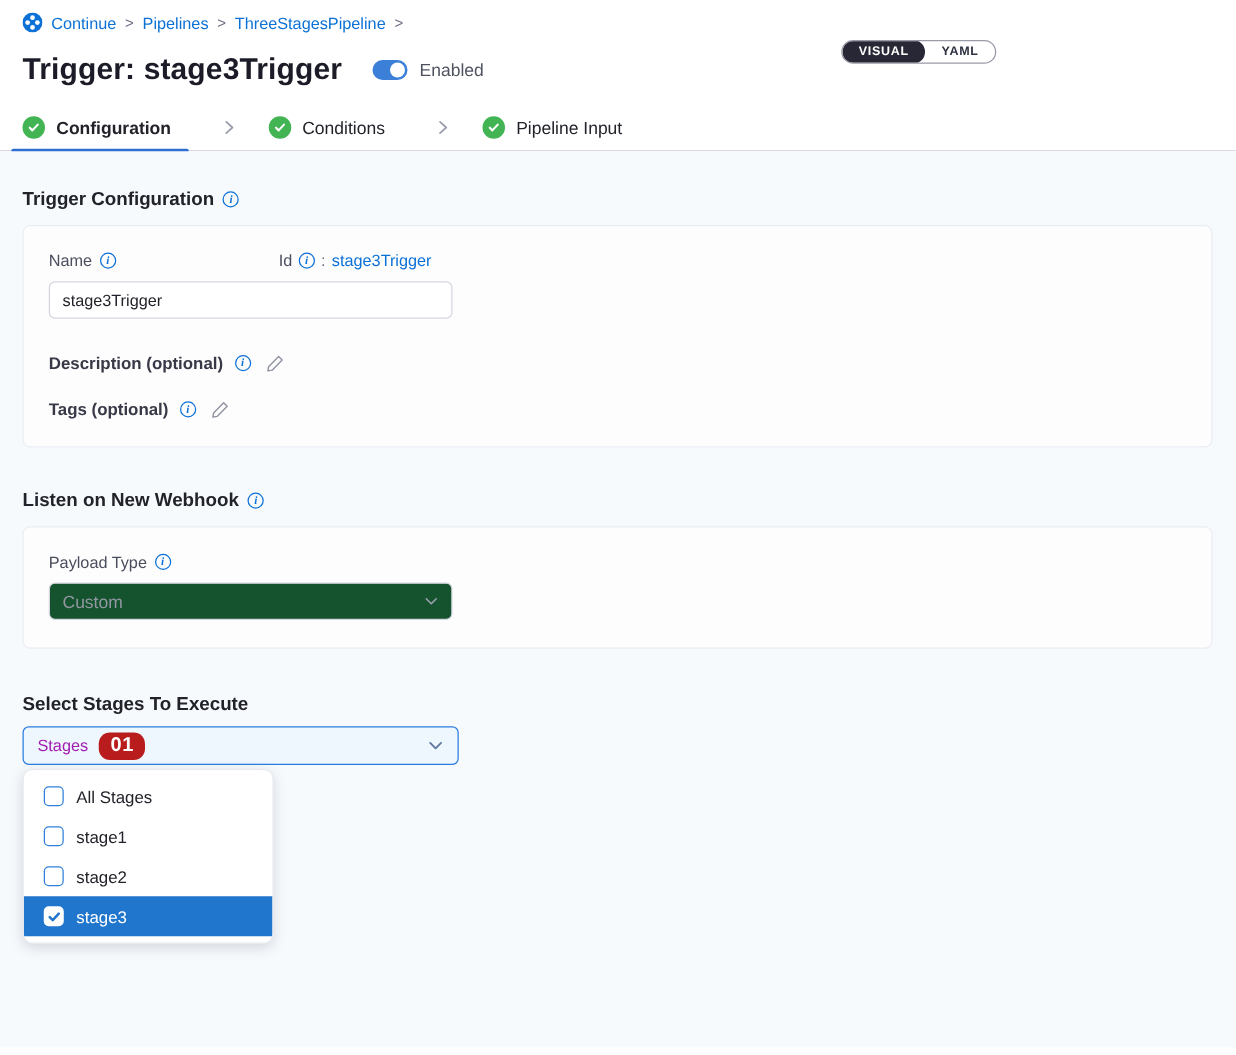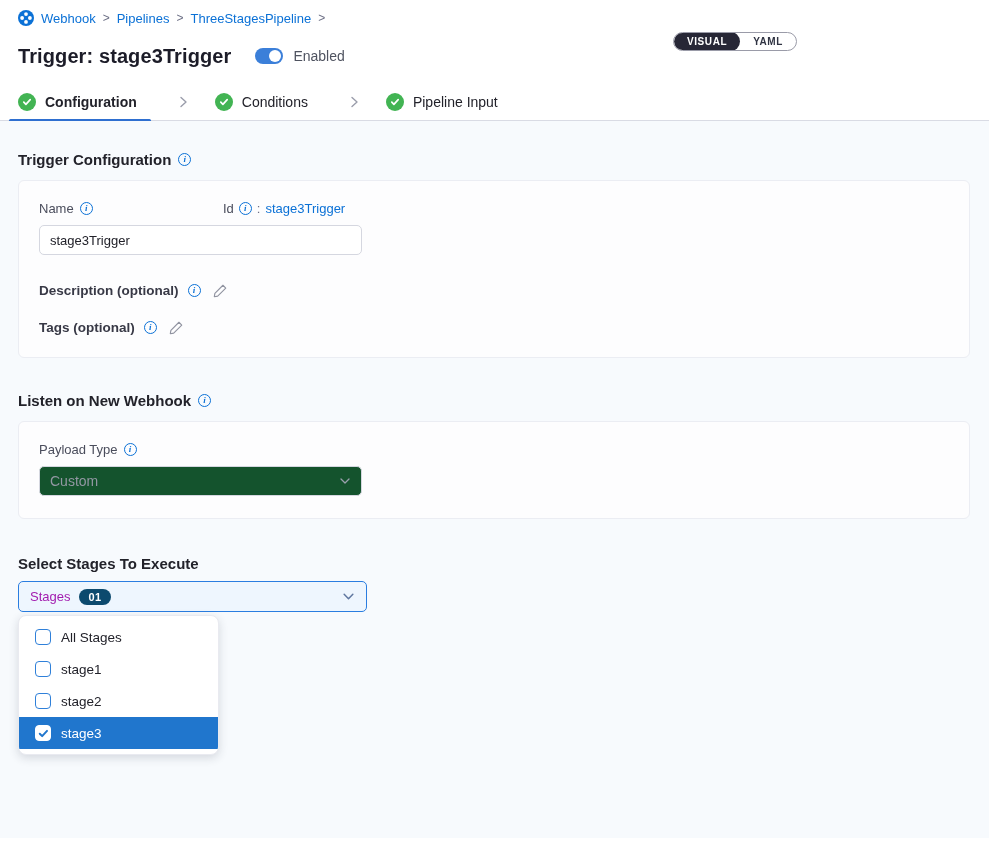--- a/index.html
+++ b/index.html
@@ -11,21 +11,21 @@
     position: relative;
     overflow: hidden;
   }
 
   
   .header { background:#fff; padding: 9px 18px 0 18px; position: relative; }
   .breadcrumb { display:flex; align-items:center; gap:7px; font-size:13px; height:18px; }
   .breadcrumb a { color:#0b71d6; text-decoration:none; cursor:pointer; }
   .crumb-sep { color:#6d7086; font-size:12px; }
   .title-row { display:flex; align-items:center; margin-top:15px; height:28px; }
-  .page-title { font-size:20px; font-weight:bold; color:#1c1c28; letter-spacing:0.1px; }
+  .page-title { font-size:24px; font-weight:bold; color:#1c1c28; letter-spacing:0.1px; }
 
   .toggle { width:28px; height:16px; border-radius:9px; background:#3b7fd9; position:relative; margin-left:24px; cursor:pointer; flex:none; }
   .toggle .knob { position:absolute; top:2px; right:2px; width:12px; height:12px; border-radius:50%; background:#fff; }
   .toggle-label { margin-left:10px; font-size:14px; color:#4f5360; }
 
   .view-switcher {
     position:absolute; top:32px; right:192px;
     display:flex; align-items:center;
     border:1px solid #9a9ba8; border-radius:11px; background:#fff;
     height:19px; overflow:hidden;
@@ -79,21 +79,21 @@
 
   .heading-webhook { margin-top:34px; }
   .heading-stages { margin-top:36px; }
 
   .stages-select {
     margin-top:9px; width:349px; height:31px; border:1.5px solid #2a7de0; border-radius:5px;
     background:#eef6fe; display:flex; align-items:center; padding:0 11px; cursor:pointer;
   }
   .stages-select .sel-label { font-size:13px; color:#a21caf; }
   .count-badge {
-    margin-left:9px; background:#0c4a6e; color:#fff; font-size:11px; font-weight:bold;
+    margin-left:9px; background:#b91c1c; color:#fff; font-size:16px; font-weight:bold;
     border-radius:9px; padding:2px 9px; letter-spacing:0.5px;
   }
   .stages-select .chev { margin-left:auto; display:flex; }
 
   .dropdown-panel {
     position:absolute; left:18px; top:494px; width:201px;
     background:#fff; border:1px solid #e9eaf0; border-radius:8px;
     box-shadow:0 3px 10px rgba(40,41,61,0.16); padding:5px 0; overflow:hidden;
   }
   .dd-item { height:32px; display:flex; align-items:center; gap:10px; padding:0 16px; font-size:13.5px; color:#22222a; cursor:pointer; }
@@ -114,21 +114,21 @@
   <div class="breadcrumb">
     <span style="display:flex;">
       <svg width="16" height="16" viewBox="0 0 16 16">
           <circle cx="8" cy="8" r="8" fill="#0b71d6"></circle>
           <circle cx="8" cy="4.1" r="1.9" fill="#fff"></circle>
           <circle cx="8" cy="11.9" r="1.9" fill="#fff"></circle>
           <circle cx="4.1" cy="8" r="1.9" fill="#fff"></circle>
           <circle cx="11.9" cy="8" r="1.9" fill="#fff"></circle>
         </svg>
     </span>
-    <a>Webhook</a>
+    <a>Continue</a>
     <span class="crumb-sep">&gt;</span>
     <a>Pipelines</a>
     <span class="crumb-sep">&gt;</span>
     <a>ThreeStagesPipeline</a>
     <span class="crumb-sep">&gt;</span>
   </div>
 
   <div class="title-row">
     <h1 class="page-title">Trigger: stage3Trigger</h1>
     <div class="toggle">

